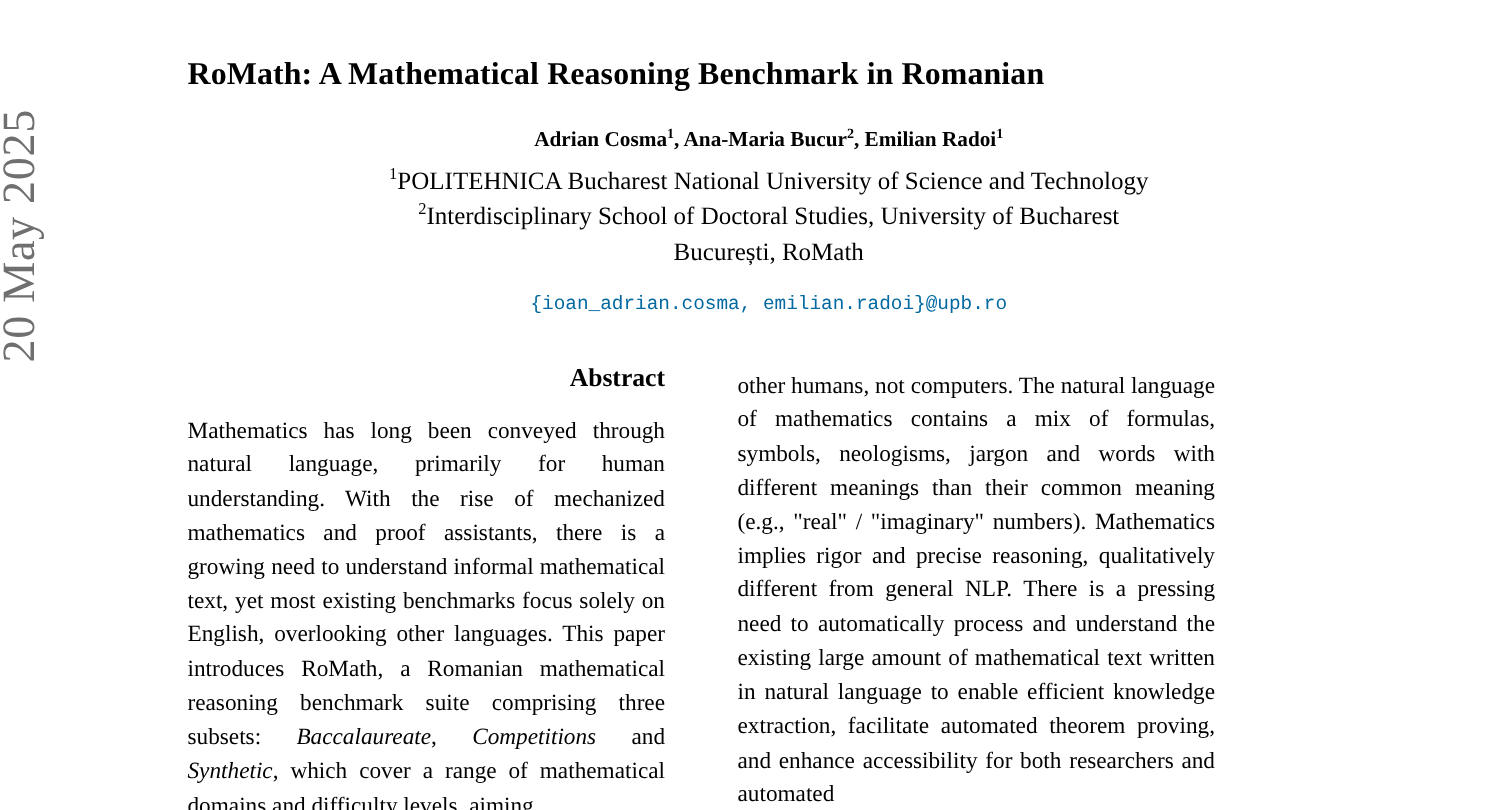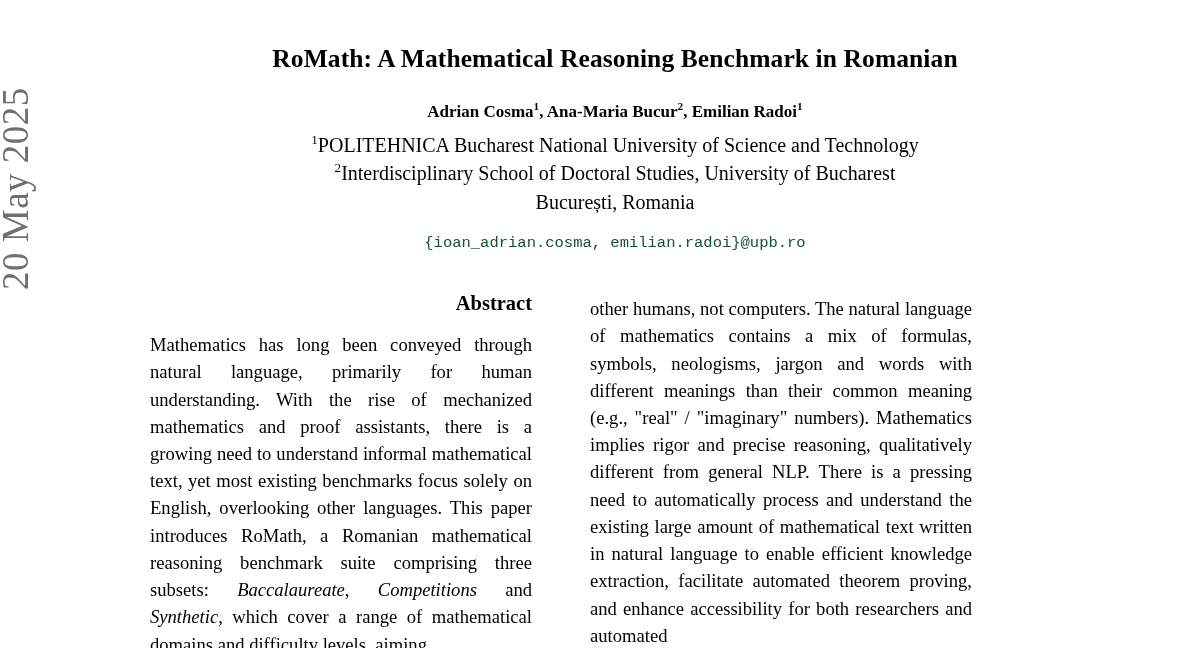--- a/index.html
+++ b/index.html
@@ -37,21 +37,20 @@
     text-align: left;
   }
   .content {
     position: absolute;
     left: 150px;
     top: 0;
     width: 930px;
   }
   .title {
     margin-top: 44px;
-    text-align: center;
     font-size: 25.5px;
     font-weight: bold;
     letter-spacing: 0.1px;
   }
   .authors {
     margin-top: 28px;
     text-align: center;
     font-size: 17px;
     font-weight: bold;
   }
@@ -67,21 +66,21 @@
     vertical-align: super;
     line-height: 0;
     font-weight: inherit;
   }
   .emails {
     margin-top: 14px;
     text-align: center;
     font-family: "Liberation Mono", monospace;
     font-size: 15.5px;
     line-height: 1.8;
-    color: #14532d;
+    color: #0369a1;
   }
   .columns {
     margin-top: 34px;
     display: flex;
     gap: 58px;
   }
   .col {
     width: 382px;
   }
   .abstract-head {
@@ -116,21 +115,21 @@
 
     <div class="title">RoMath: A Mathematical Reasoning Benchmark in Romanian</div>
 
     <div class="authors">
       <span>Adrian Cosma</span><sup>1</sup><span>, </span><span>Ana-Maria Bucur</span><sup>2</sup><span>, </span><span>Emilian Radoi</span><sup>1</sup>
     </div>
 
     <div class="affil">
       <span class="affil-line"><sup>1</sup><span>POLITEHNICA Bucharest National University of Science and Technology</span></span>
       <span class="affil-line"><sup>2</sup><span>Interdisciplinary School of Doctoral Studies, University of Bucharest</span></span>
-      <span class="affil-line">București, Romania</span>
+      <span class="affil-line">București, RoMath</span>
     </div>
 
     <div class="emails">
       <div>{ioan_adrian.cosma, emilian.radoi}@upb.ro</div>
     </div>
 
     <div class="columns">
 
       <div class="col col-left">
         <div class="abstract-head">Abstract</div>

